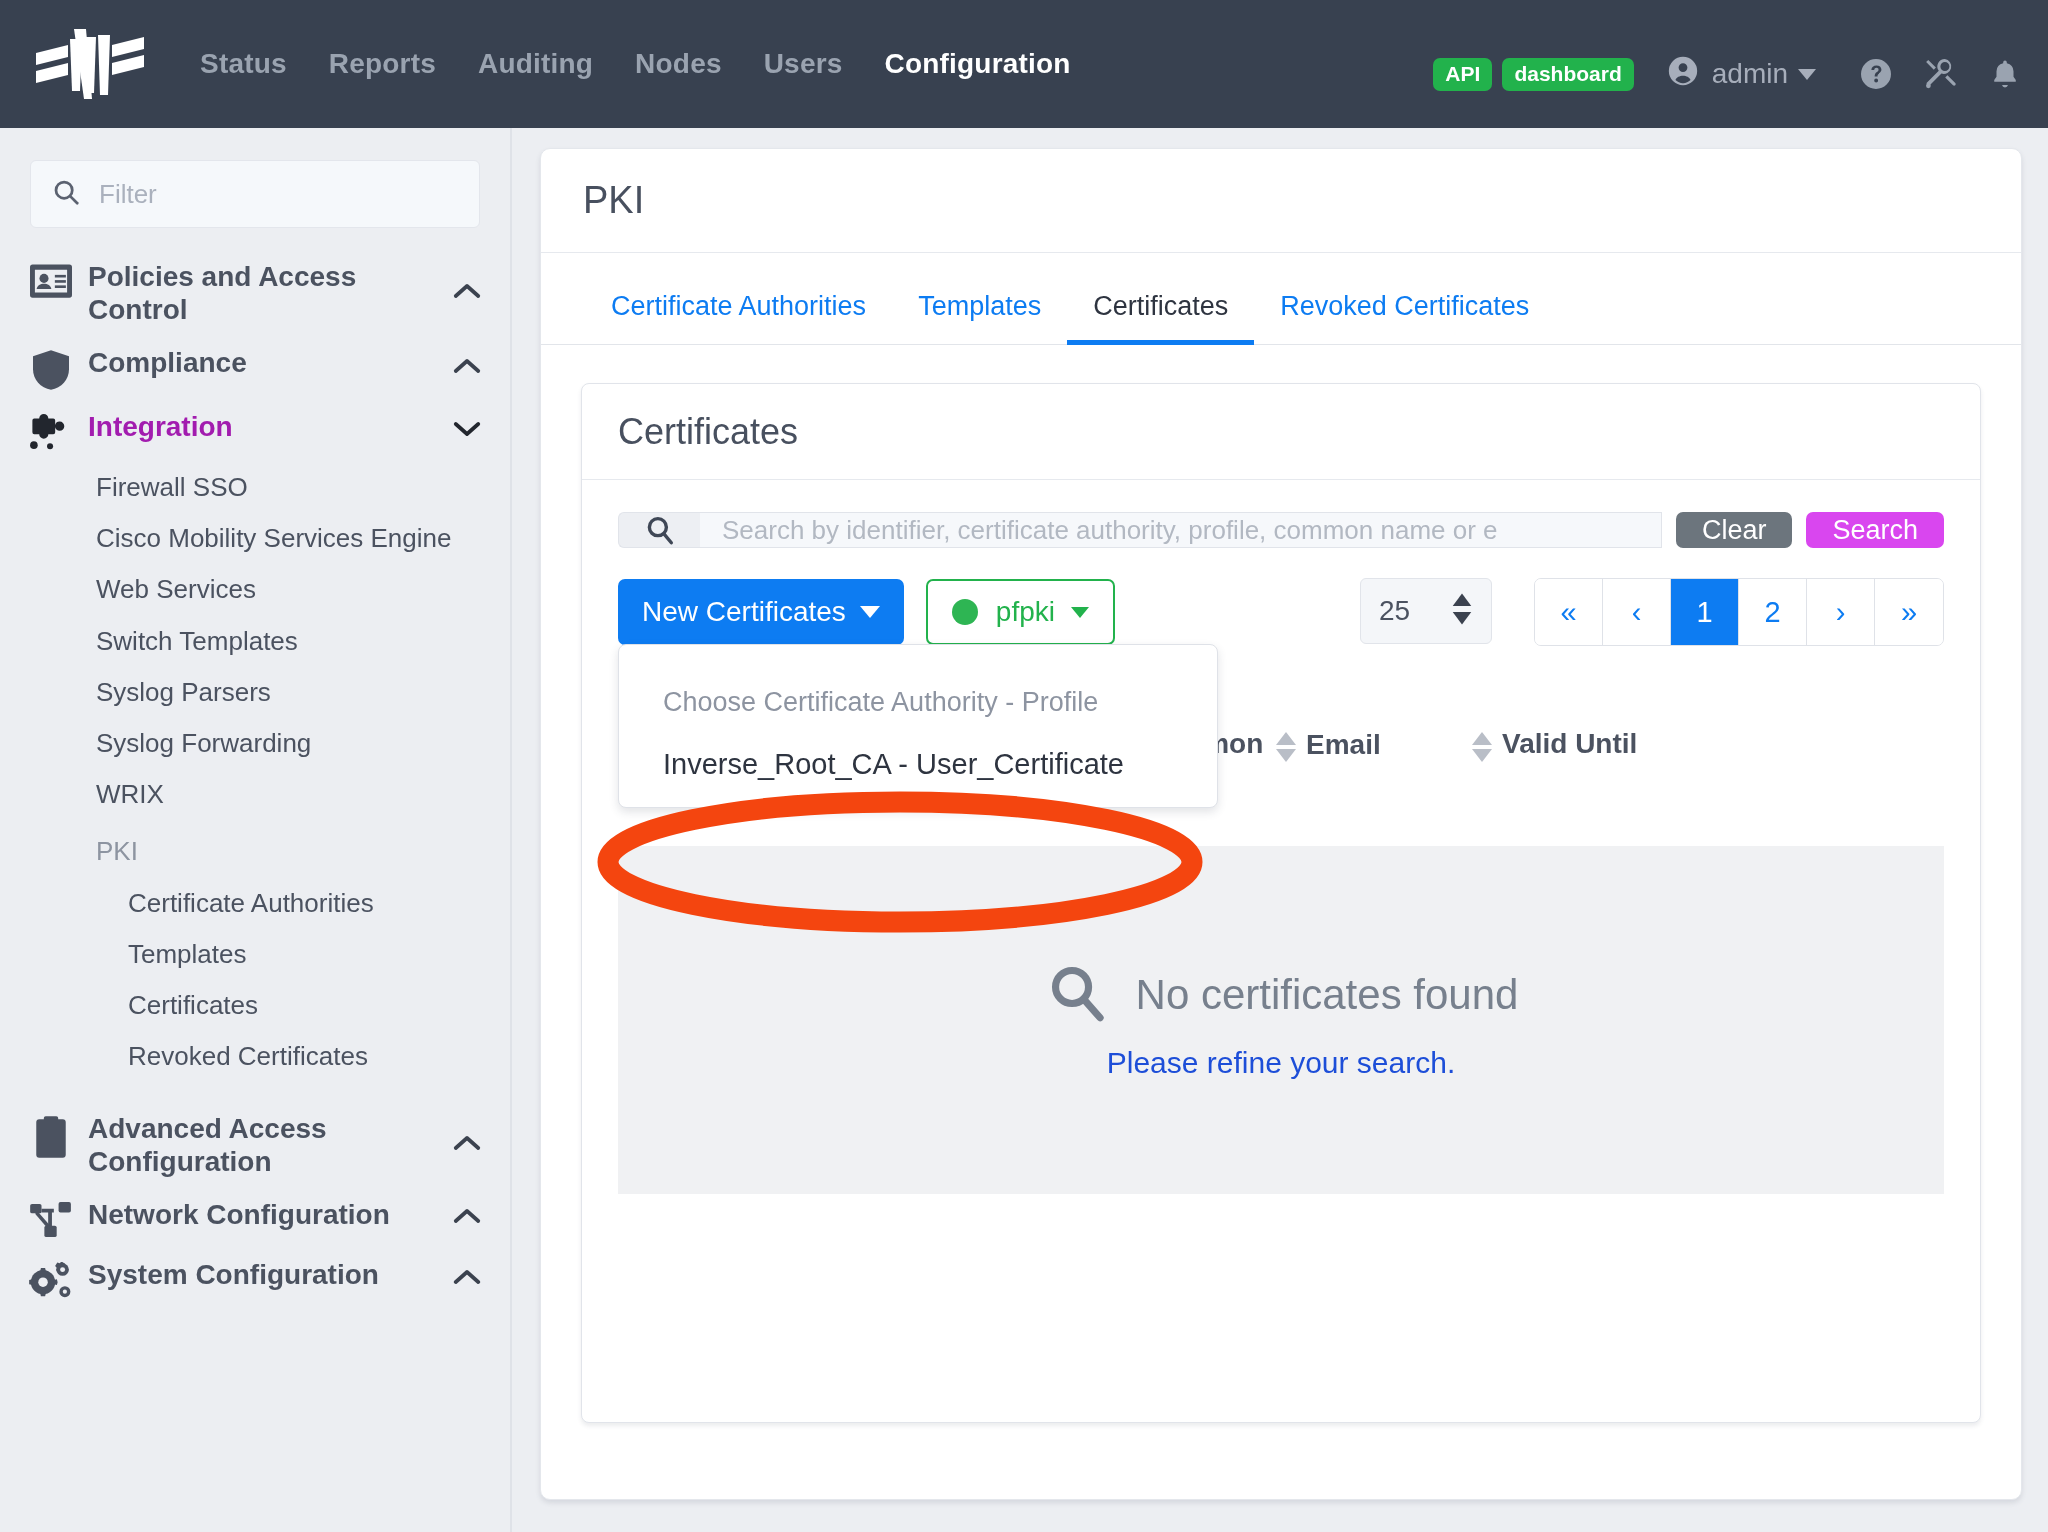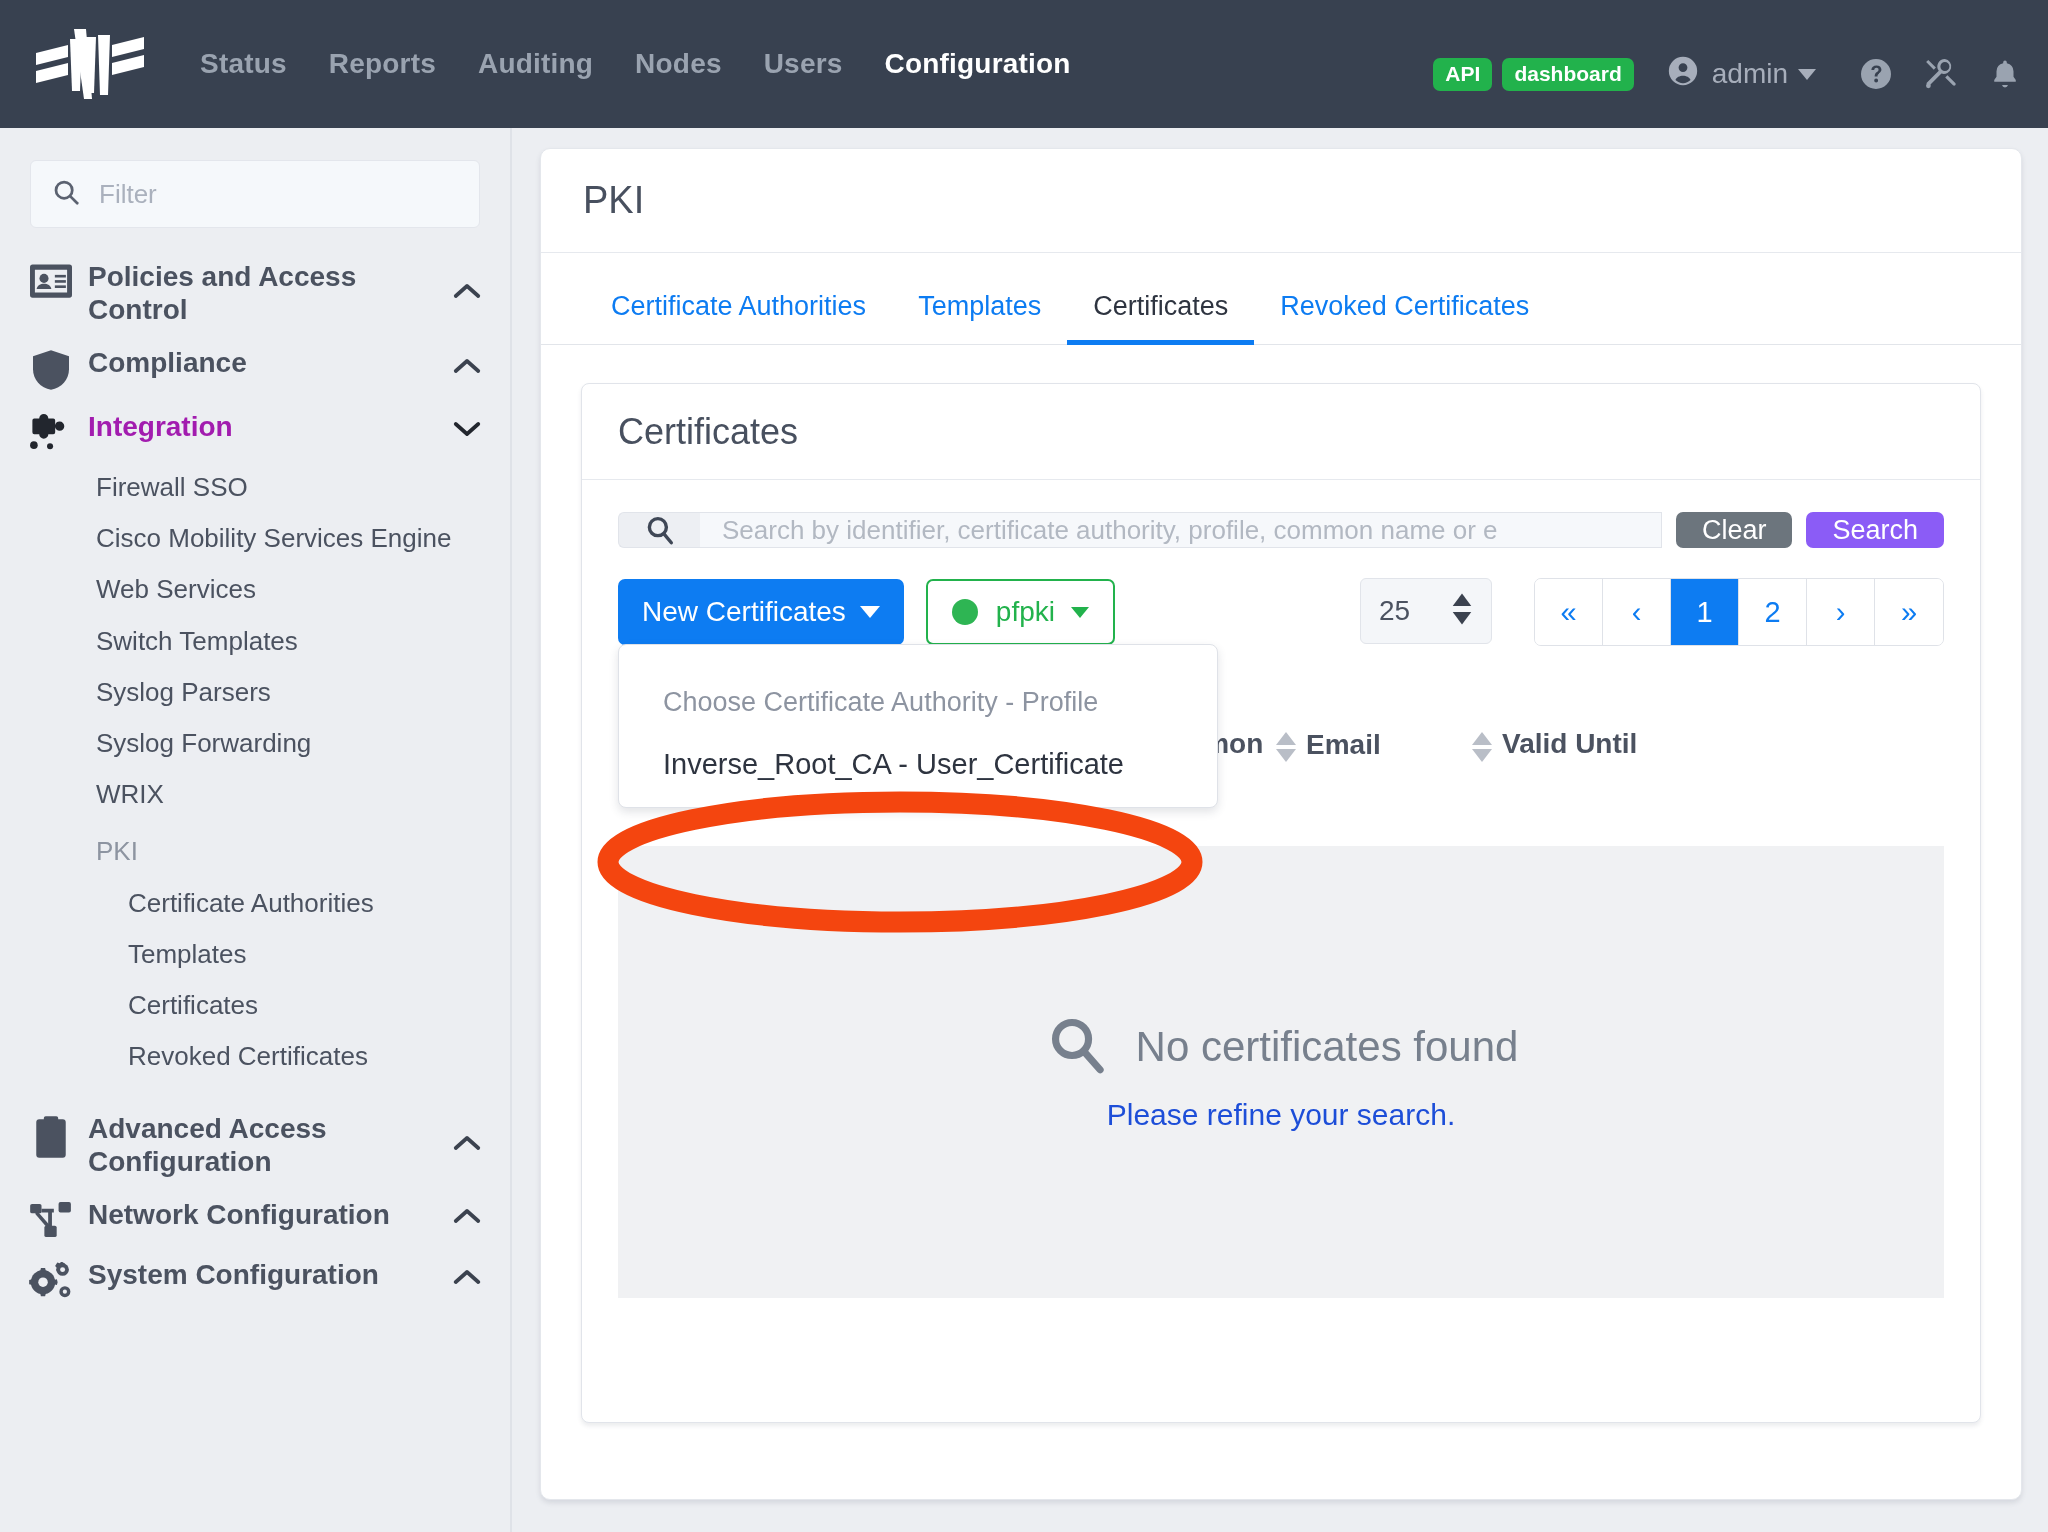--- a/index.html
+++ b/index.html
@@ -154,21 +154,21 @@
     font-size: 26px; color: #3f4756; padding: 0 22px; outline: none;
     font-family: "Liberation Sans", sans-serif; min-width: 0;
   }
   .search-field::placeholder { color: #b2b8c2; }
   .btn {
     border: none; border-radius: 7px; font-size: 27px; cursor: pointer;
     font-family: "Liberation Sans", sans-serif; padding: 0 26px;
     white-space: nowrap;
   }
   .btn-clear { background: #6c757d; color: #fff; margin-left: 14px; }
-  .btn-search { background: #8b5cf6; color: #fff; margin-left: 14px; }
+  .btn-search { background: #d946ef; color: #fff; margin-left: 14px; }
 
   .actionrow {
     display: flex; align-items: center; padding: 30px 36px 0 36px;
     position: relative;
   }
   .btn-new {
     background: #0d7cf2; color: #fff; height: 66px; border-radius: 7px;
     display: flex; align-items: center; padding: 0 24px; cursor: pointer;
     font-size: 28px;
   }
@@ -248,21 +248,21 @@
   .sort-up {
     width: 0; height: 0; border-left: 10px solid transparent;
     border-right: 10px solid transparent; border-bottom: 13px solid #b9bec7;
     margin-bottom: 4px;
   }
   .sort-dn {
     width: 0; height: 0; border-left: 10px solid transparent;
     border-right: 10px solid transparent; border-top: 13px solid #b9bec7;
   }
   .empty-box {
-    margin: 0 36px; background: #f0f1f3; height: 452px;
+    margin: 0 36px; background: #f0f1f3; height: 348px;
     display: flex; flex-direction: column; align-items: center;
     justify-content: center;
   }
   .empty-row { display: flex; align-items: center; }
   .empty-title {
     font-size: 42px; color: #77808d; margin-left: 26px; font-weight: normal;
   }
   .empty-sub { font-size: 30px; color: #1d4ed8; margin-top: 16px; }
 
   .annot {

